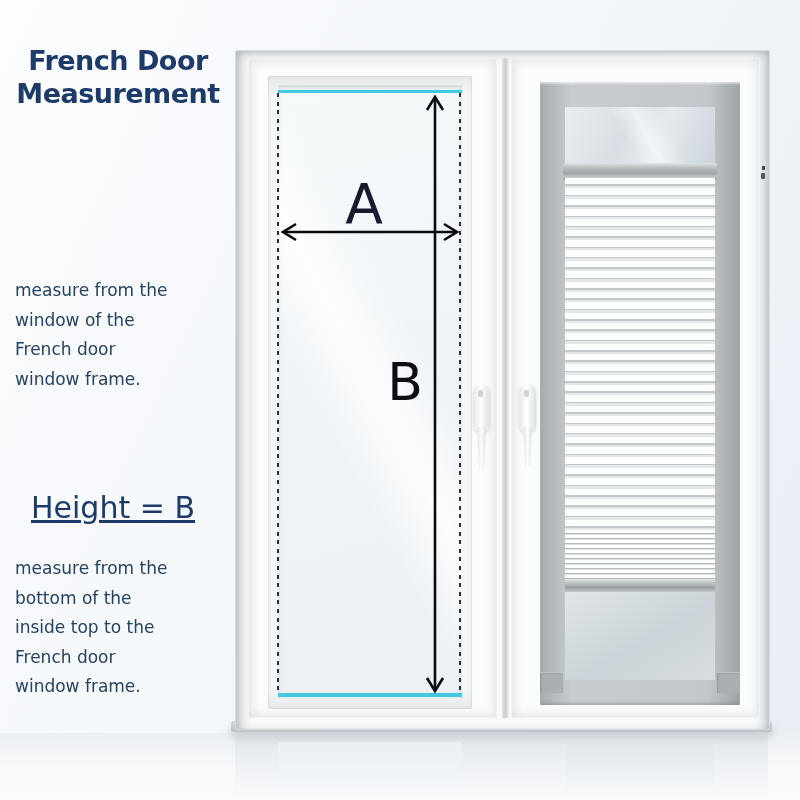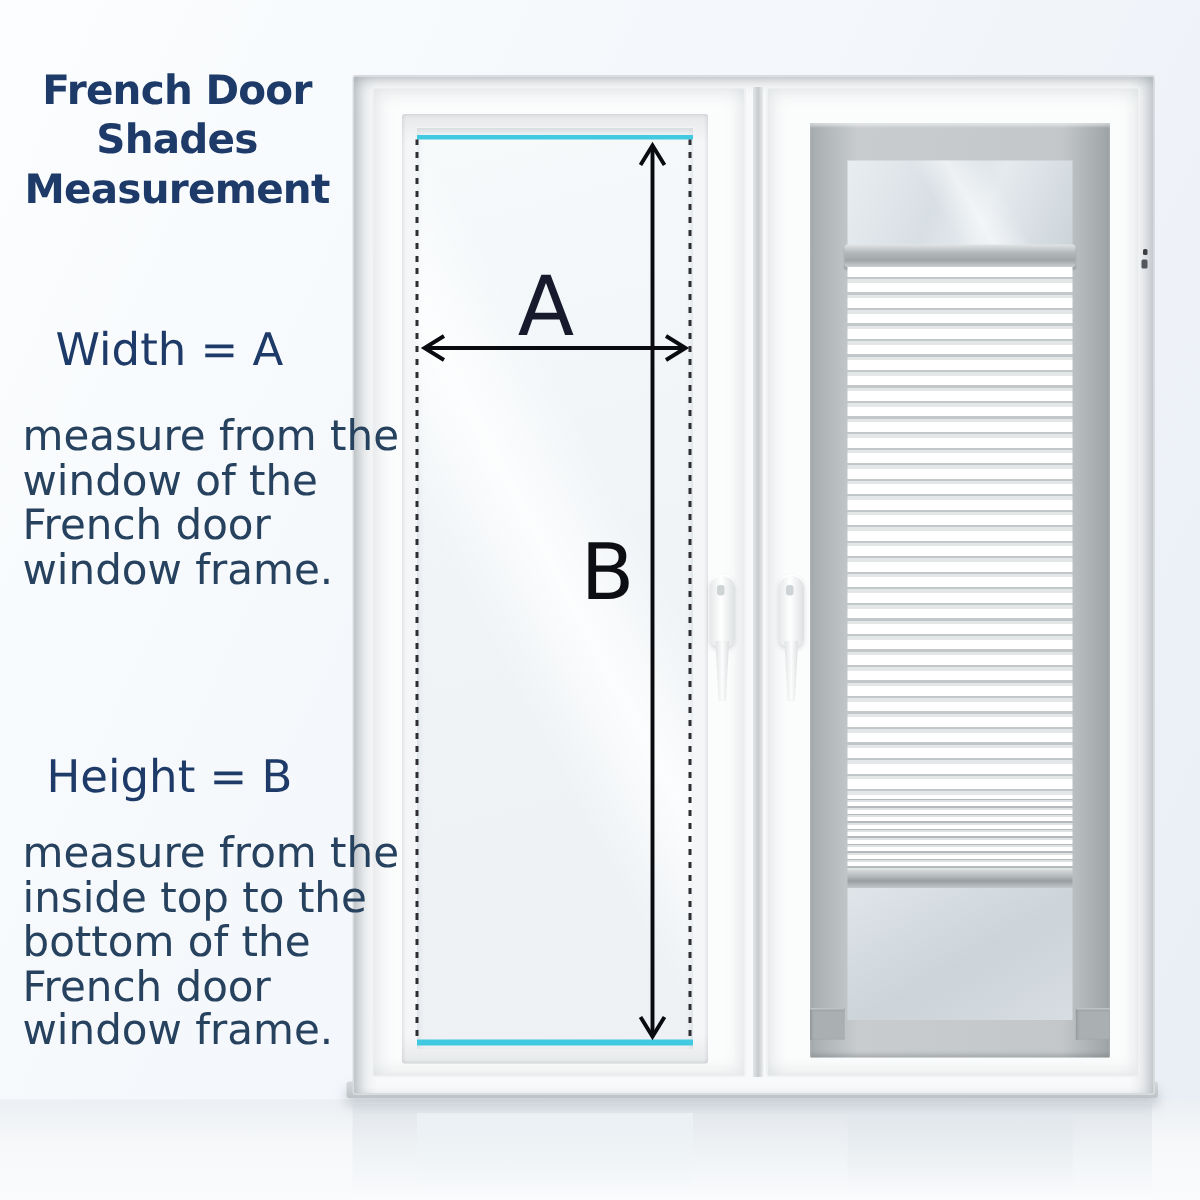--- a/index.html
+++ b/index.html
@@ -101,23 +101,23 @@
   .keyhole{position:absolute;left:761px;top:166px;width:5px;height:14px;}
   .keyhole .k1{position:absolute;left:1px;top:0;width:3px;height:4px;background:#3c4044;border-radius:1px;}
   .keyhole .k2{position:absolute;left:0;top:7px;width:4px;height:6px;background:#54585c;border-radius:1px;}
 
   
   .title{position:absolute;left:8px;top:44px;width:220px;text-align:center;
     font-family:"DejaVu Sans","Liberation Sans",sans-serif;font-weight:700;
     font-size:27px;line-height:33px;color:#1d3a68;letter-spacing:-.5px;}
   .eq-heading{position:absolute;left:0;top:215px;width:226px;text-align:center;
     font-family:"DejaVu Sans","Liberation Sans",sans-serif;font-size:30px;line-height:38px;color:#1d3a68;}
-  .eq-heading.h2{top:500px;}
+  .eq-heading.h2{top:489px;text-decoration:underline;}
   .para{position:absolute;left:15px;width:215px;
-    font-family:"DejaVu Sans","Liberation Sans",sans-serif;font-size:28px;line-height:29.5px;color:#27425f;}
+    font-family:"DejaVu Sans","Liberation Sans",sans-serif;font-size:17px;line-height:29.5px;color:#27425f;}
   .para-1{top:276px;}
   .para-2{top:554px;}
   .para div{white-space:nowrap;}
 </style>
 </head>
 <body>
 
 <div class="stage">
 
   <div class="floor"></div>
@@ -172,36 +172,34 @@
   <div class="slats-dense"></div>
   <div class="blind-rail"></div>
   <div class="glass-bottom"></div>
   <div class="keyhole">
     <div class="k1"></div>
     <div class="k2"></div>
   </div>
 
   <div class="title">
     <div>French Door</div>
-    <div>Shades</div>
     <div>Measurement</div>
   </div>
 
-  <div class="eq-heading h1">Width = A</div>
 
   <div class="para para-1">
     <div>measure from the</div>
     <div>window of the</div>
     <div>French door</div>
     <div>window frame.</div>
   </div>
 
   <div class="eq-heading h2">Height = B</div>
 
   <div class="para para-2">
     <div>measure from the</div>
+    <div>bottom of the</div>
     <div>inside top to the</div>
-    <div>bottom of the</div>
     <div>French door</div>
     <div>window frame.</div>
   </div>
 
 </div>
 
 </body></html>

